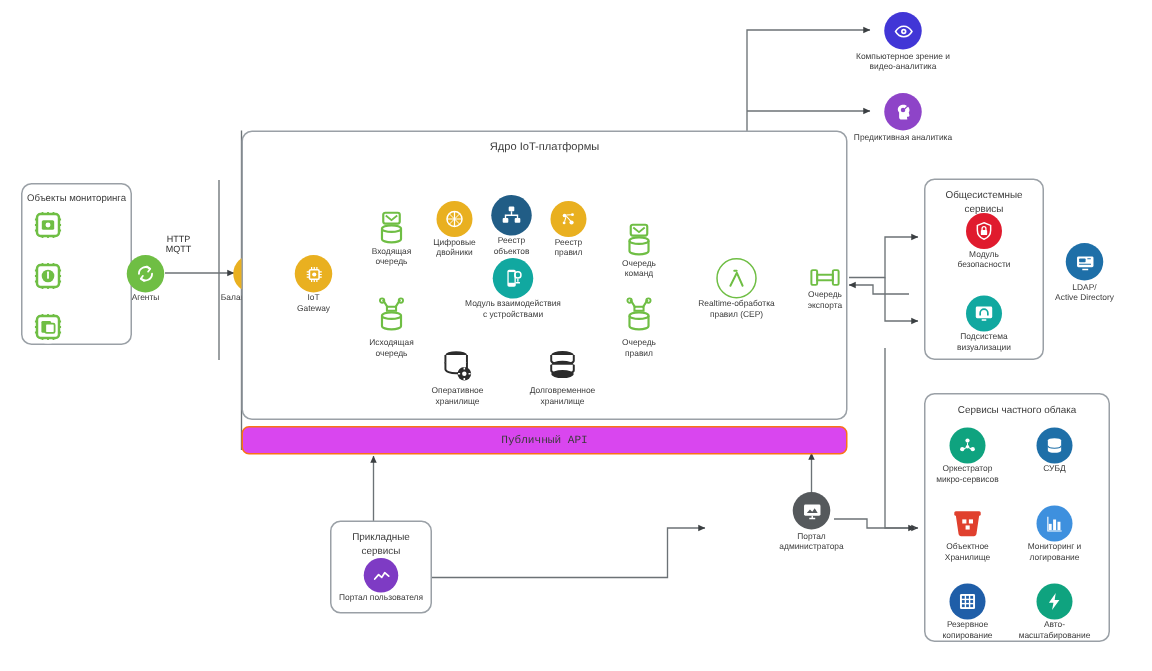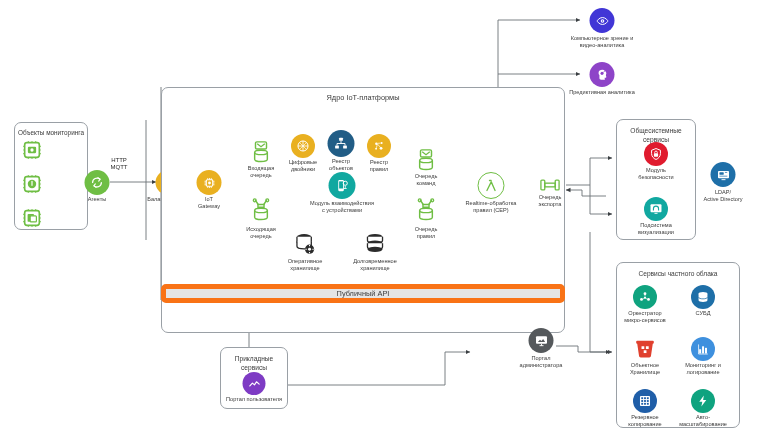--- a/index.html
+++ b/index.html
@@ -12,22 +12,22 @@
 
   .node{position:absolute;width:0;height:0;}
   .node .disc{position:absolute;border-radius:50%;left:50%;top:0;transform:translateX(-50%);
      display:flex;align-items:center;justify-content:center;}
   .node .cap{position:absolute;left:50%;transform:translateX(-50%);text-align:center;
      font-size:5.6px;line-height:6.6px;color:#3b3b3b;white-space:nowrap;}
   .node .cap.wrap{white-space:normal;}
 
   svg.icn{display:block;}
   .lines{position:absolute;left:0;top:0;width:768px;height:447px;pointer-events:none;}
-  .apibar{position:absolute;border:5px solid #f97316;border-radius:5px;background:#e5e5e5;
-     display:flex;align-items:center;justify-content:center;font-size:7.4px;color:#3b3b3b;box-sizing:border-box;}
+  .apibar{position:absolute;border:1px solid #f97316;border-radius:5px;background:#d946ef;
+     display:flex;align-items:center;justify-content:center;font-size:7.4px;color:#3b3b3b;box-sizing:border-box;font-family:Liberation Mono, monospace;}
   .edgelabel{position:absolute;font-size:6px;line-height:7.4px;color:#2b2b2b;text-align:center;}
 </style>
 </head>
 <body>
 
 <div id="stage">
 
   <svg class="lines" viewBox="0 0 768 447">
     <defs>
       <marker id="ar" markerWidth="6" markerHeight="6" refX="5" refY="3" orient="auto">
@@ -166,21 +166,21 @@
         <circle cx="5" cy="12" r="2.4" fill="#fff"></circle>
         <circle cx="19" cy="5.5" r="2.4" fill="#fff"></circle>
         <circle cx="19" cy="12" r="2.4" fill="#fff"></circle>
         <circle cx="19" cy="18.5" r="2.4" fill="#fff"></circle>
         <path d="M7.4 12h4M11.4 12V5.5h5.2M11.4 12h5.2M11.4 12v6.5h5.2" fill="none" stroke="#fff" stroke-width="1.5"></path>
       </svg>
     </div>
     <div class="cap" style="top:26px;">Балансировщик</div>
   </div>
 
-  <div class="box" style="left:161px;top:87px;width:404px;height:246px;">
+  <div class="box" style="left:161px;top:87px;width:404px;height:193px;">
     <div class="box-title" style="top:5px;font-size:7.4px;">Ядро IoT-платформы</div>
   </div>
 
   <div class="node" style="left:209px;top:170px;">
     <div class="disc" style="width:25px;height:25px;background:#E9B020;">
       <svg class="icn" width="14" height="14" viewBox="0 0 24 24">
         <rect x="6.5" y="6.5" width="11" height="11" rx="1.6" fill="none" stroke="#fff" stroke-width="1.8"></rect>
         <circle cx="12" cy="12" r="2.4" fill="#fff"></circle>
         <g stroke="#fff" stroke-width="1.4">
           <path d="M9 3.4v3M12 3.4v3M15 3.4v3M9 17.6v3M12 17.6v3M15 17.6v3"></path>

